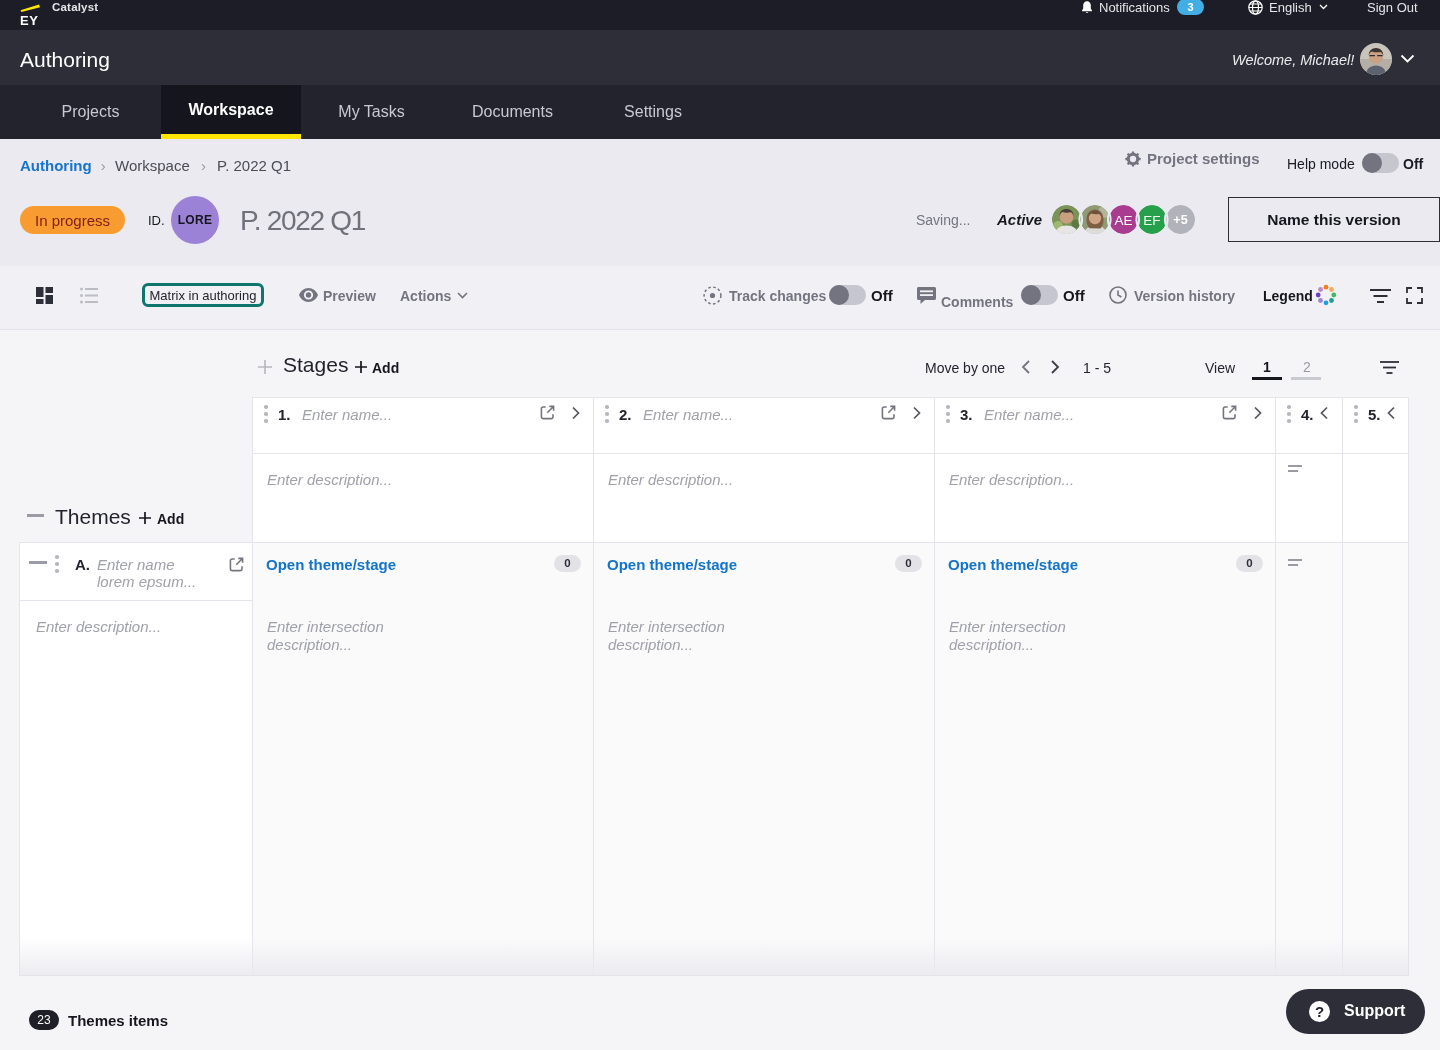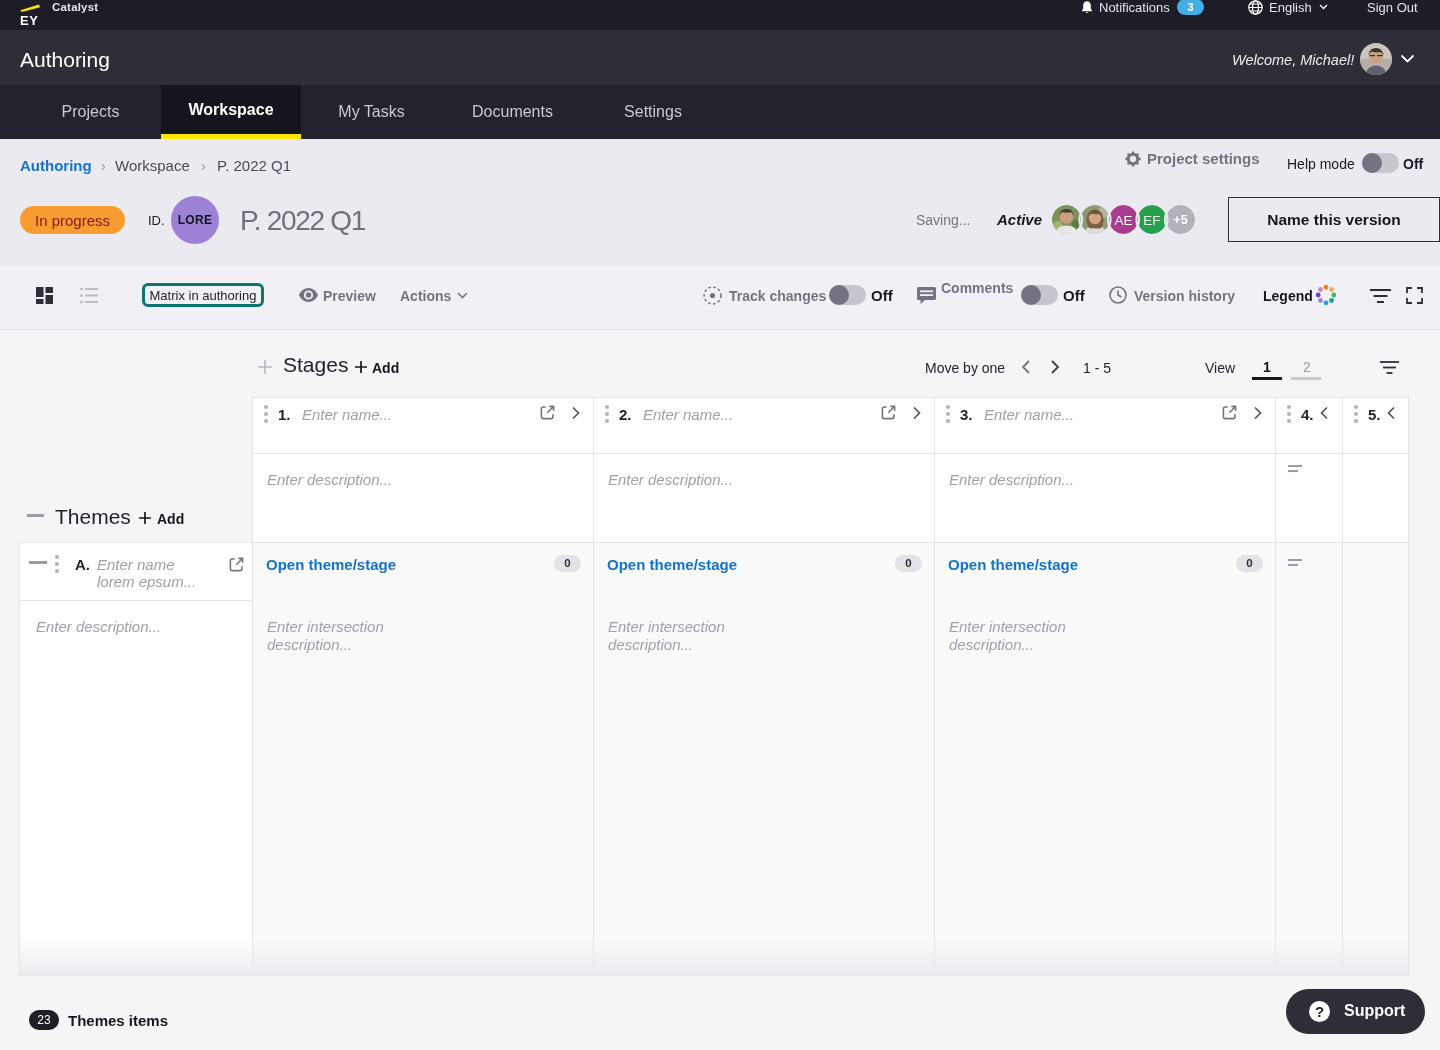--- a/index.html
+++ b/index.html
@@ -221,21 +221,21 @@
   <div class="toggle abs" style="left:829px; top:19px;">
       <i></i>
     </div>
   <div class="abs bold" style="left:871px; top:21px; font-size:15px; color:#16161e;">Off</div>
 
   <svg class="abs" style="left:917px; top:21px;" width="19" height="17" viewBox="0 0 19 17">
       <path d="M0 1.5C0 .7.7 0 1.5 0h16c.8 0 1.5.7 1.5 1.5v10c0 .8-.7 1.5-1.5 1.5H8l-4.5 4v-4h-2C.7 13 0 12.3 0 11.5z" fill="#747480"></path>
       <rect x="3" y="3.4" width="13" height="1.8" fill="#f1f1f5"></rect>
       <rect x="3" y="7.2" width="13" height="1.8" fill="#f1f1f5"></rect>
     </svg>
-  <div class="abs glabel" style="left:941px; top:14px; font-size:14px;">Comments</div>
+  <div class="abs glabel" style="left:941px; top:28px; font-size:14px;">Comments</div>
   <div class="toggle abs" style="left:1021px; top:19px;">
       <i></i>
     </div>
   <div class="abs bold" style="left:1063px; top:21px; font-size:15px; color:#16161e;">Off</div>
 
   <svg class="abs" style="left:1109px; top:20px;" width="18" height="18" viewBox="0 0 18 18">
       <circle cx="9" cy="9" r="8" fill="none" stroke="#747480" stroke-width="1.6"></circle>
       <path d="M9 4.5V9l3.4 2" fill="none" stroke="#747480" stroke-width="1.6"></path>
     </svg>
   <div class="abs glabel" style="left:1134px; top:22px; font-size:14px;">Version history</div>

